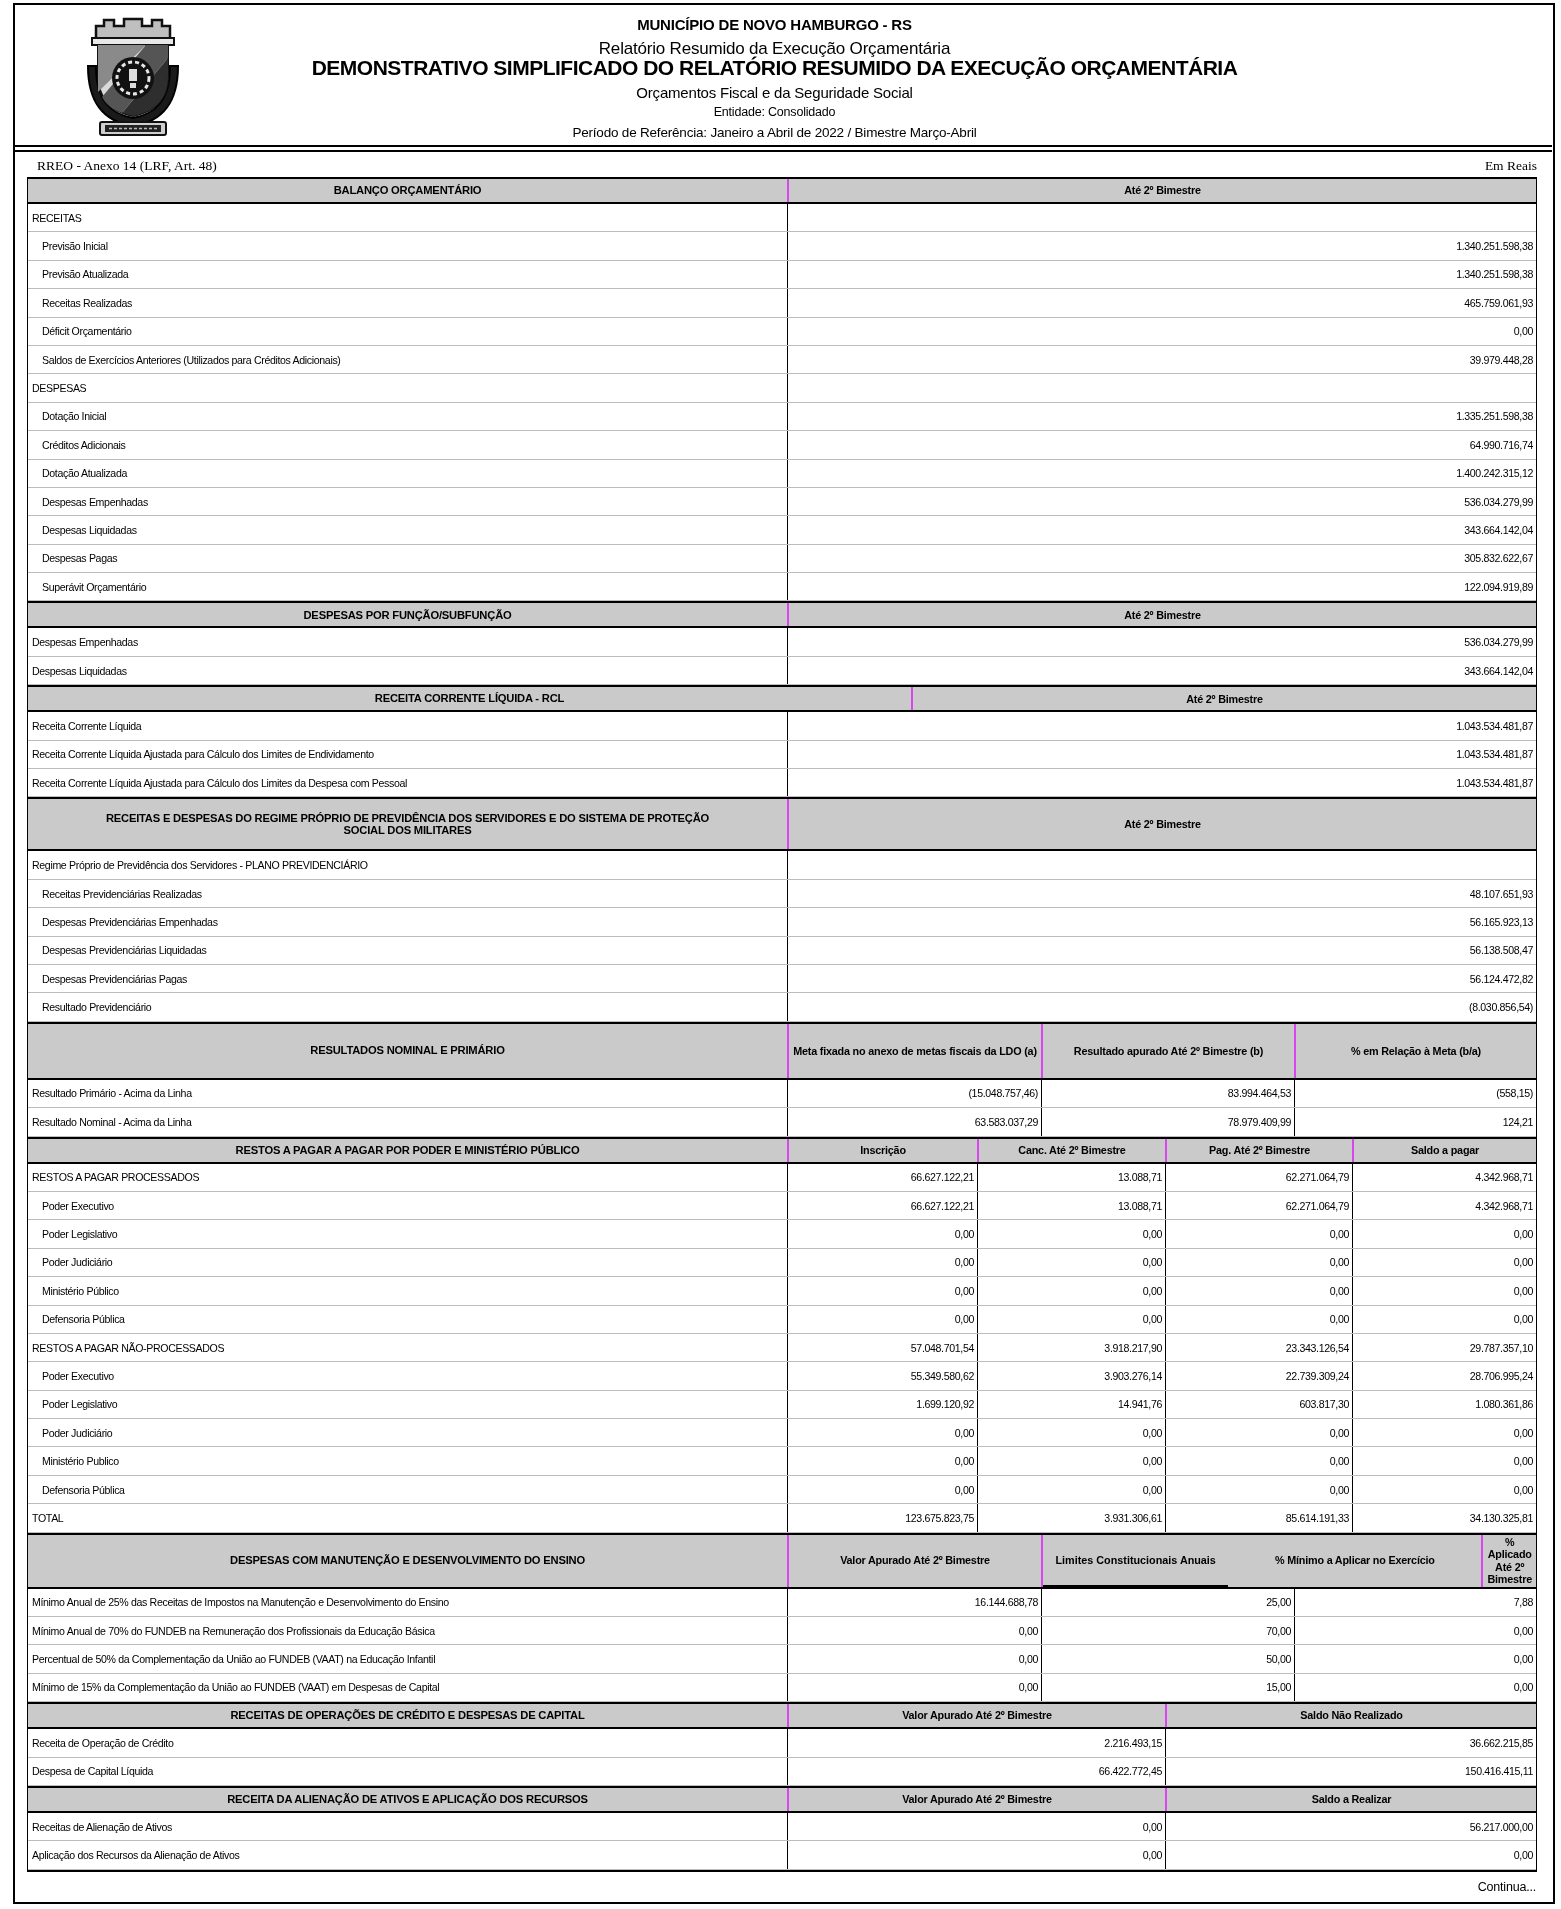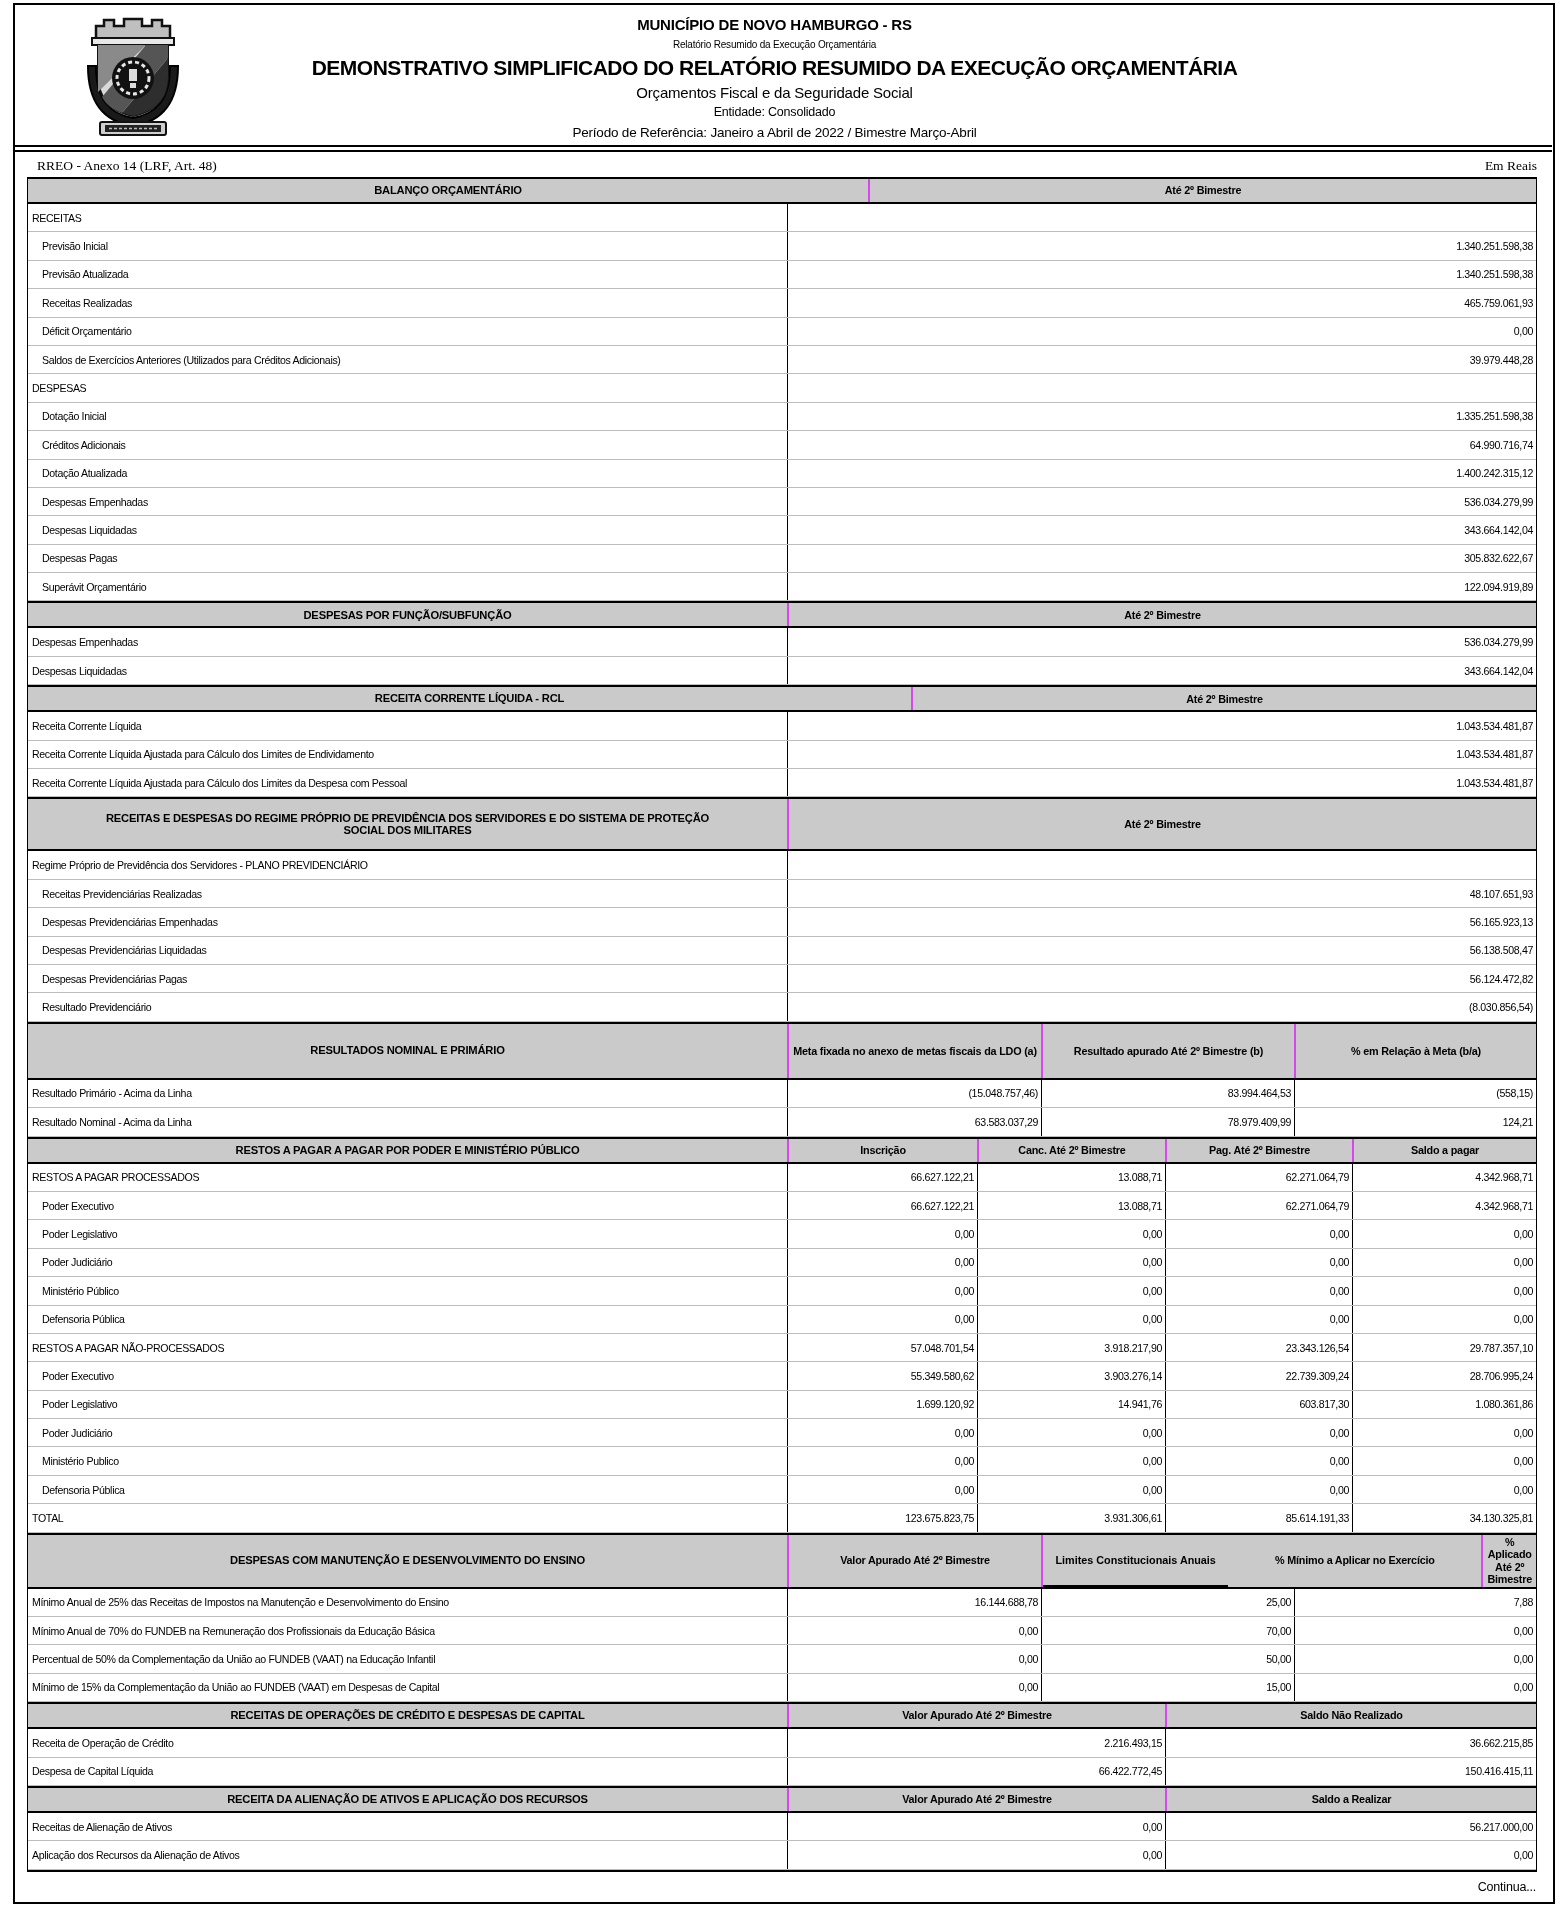--- a/index.html
+++ b/index.html
@@ -2,21 +2,21 @@
 <html><head>
 <meta charset="utf-8">
 <style>
   html,body{margin:0;padding:0;background:#fff;}
   body{width:1561px;height:1909px;position:relative;font-family:"Liberation Sans",sans-serif;color:#000;}
   .page-border{position:absolute;left:13px;top:3px;right:6px;bottom:5px;border:2px solid #000;}
   
   .header-block{position:absolute;left:0;right:0;top:0;}
   .hline{position:absolute;left:0;right:12px;text-align:center;letter-spacing:-0.2px;}
   .h-muni{top:16px;font-size:15px;font-weight:bold;}
-  .h-rel{top:39px;font-size:10px;}
+  .h-rel{top:39px;font-size:17px;}
   .h-title{top:56px;font-size:21px;font-weight:bold;letter-spacing:-0.5px;}
   .h-sub{top:84px;font-size:15px;}
   .h-ent{top:105px;font-size:12.5px;}
   .h-per{top:125px;font-size:13.5px;}
   .logo{position:absolute;left:78px;top:14px;width:110px;height:124px;}
   .double-rule{position:absolute;left:15px;right:9px;top:145px;height:3px;border-top:2px solid #000;border-bottom:2px solid #000;}
   .meta-row{position:absolute;left:37px;right:24px;top:158px;font-family:"Liberation Serif",serif;font-size:13.5px;}
   .meta-left{float:left;}
   .meta-right{float:right;}
   
@@ -81,21 +81,21 @@
 
 <div class="meta-row">
   <span class="meta-left">RREO - Anexo 14 (LRF, Art. 48)</span>
   <span class="meta-right">Em Reais</span>
 </div>
 
 <div class="content">
   <div class="doc-table" id="doc-table">
       <div class="section sec-balanco">
         <div class="sec-head">
-          <div class="hcell title" style="width: 840px;">BALANÇO ORÇAMENTÁRIO</div>
+          <div class="hcell title" style="width: 759px;">BALANÇO ORÇAMENTÁRIO</div>
           <div class="hcell" style="flex: 1 1 0%;">Até 2º Bimestre</div>
         </div>
         <div class="row">
           <div class="cell lab" style="width: 759px;">RECEITAS</div>
           <div class="cell val" style="flex: 1 1 0%;"></div>
         </div>
         <div class="row">
           <div class="cell lab ind" style="width: 759px;">Previsão Inicial</div>
           <div class="cell val" style="flex: 1 1 0%;">1.340.251.598,38</div>
         </div>

